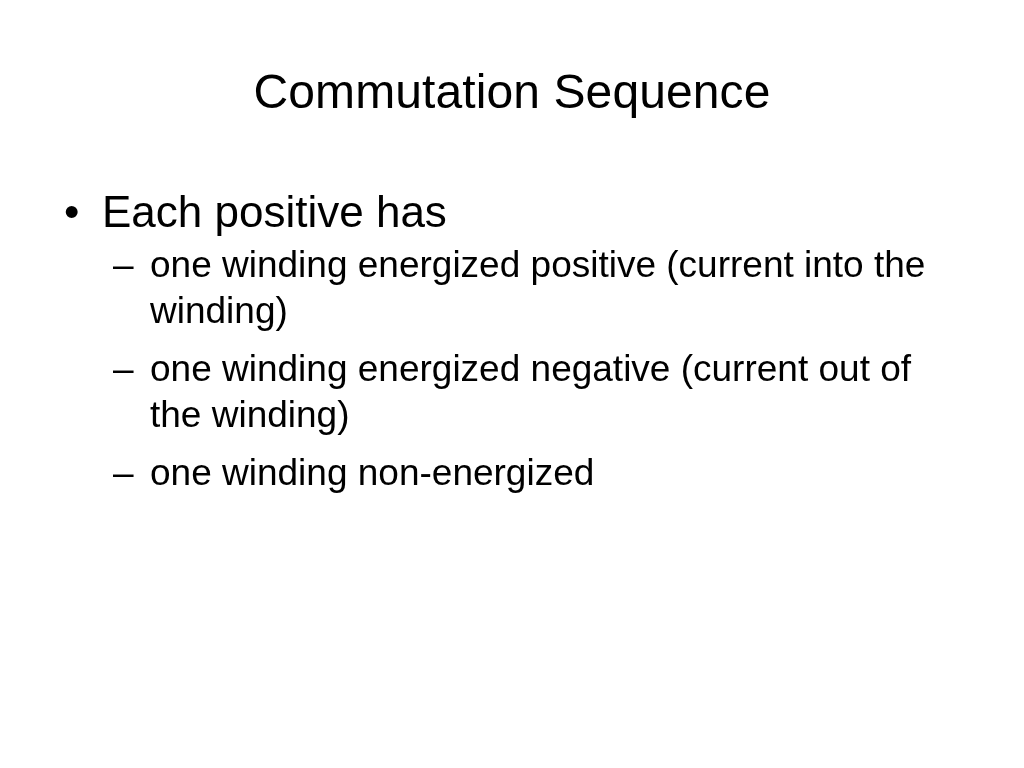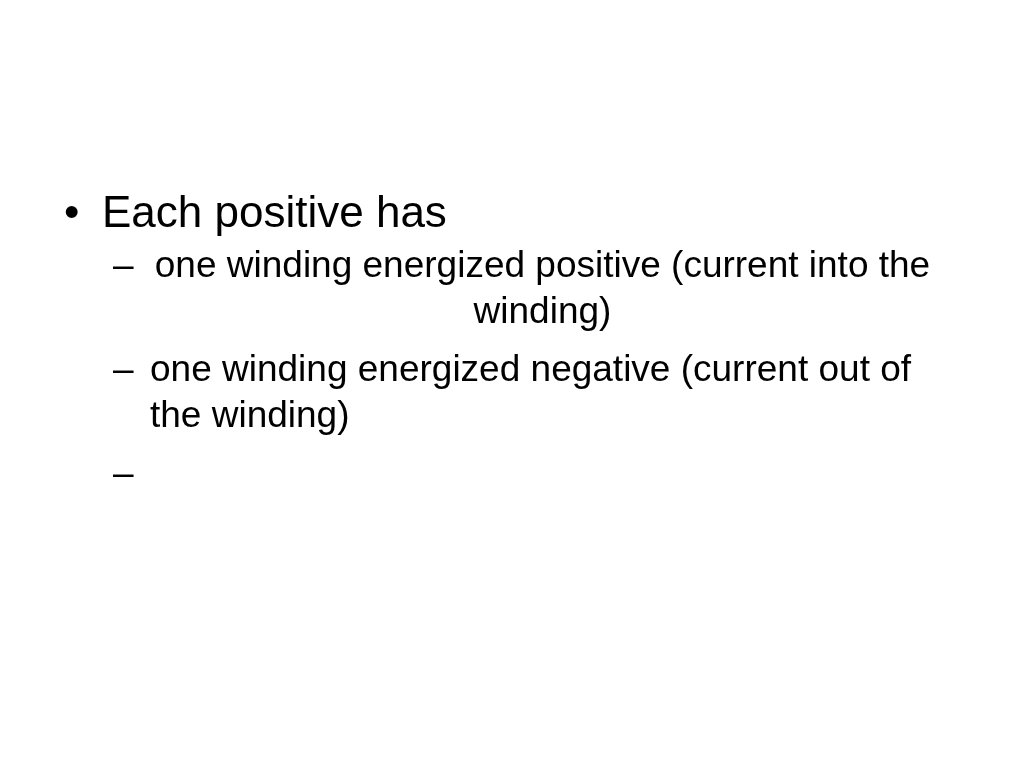--- a/index.html
+++ b/index.html
@@ -87,29 +87,30 @@
     left: 53px;
     top: 0;
     font-size: 37px;
     line-height: 46px;
   }
   .bullet-l2 .btext {
     display: block;
   }
 
   
-  .wrap-1 .btext { max-width: 785px; text-align: center; }
+  .wrap-1 .btext { max-width: 785px; }
   .wrap-2 .btext { max-width: 792px; }
   .wrap-3 .btext { max-width: 785px; }
 </style>
 </head>
 <body>
 
 <div id="slide">
 
+  <div class="slide-title">Commutation Sequence</div>
 
   <div class="slide-body">
 
     <div class="bullet-l1">
       <span class="marker">•</span>
       <span class="btext">Each positive has</span>
     </div>
 
     <div class="sublist">
 
@@ -118,17 +119,18 @@
         <span class="btext">one winding energized positive (current into the winding)</span>
       </div>
 
       <div class="bullet-l2 wrap-2">
         <span class="marker">–</span>
         <span class="btext">one winding energized negative (current out of the winding)</span>
       </div>
 
       <div class="bullet-l2 wrap-3">
         <span class="marker">–</span>
+        <span class="btext">one winding non-energized</span>
       </div>
 
     </div>
   </div>
 </div>
 
 </body></html>

